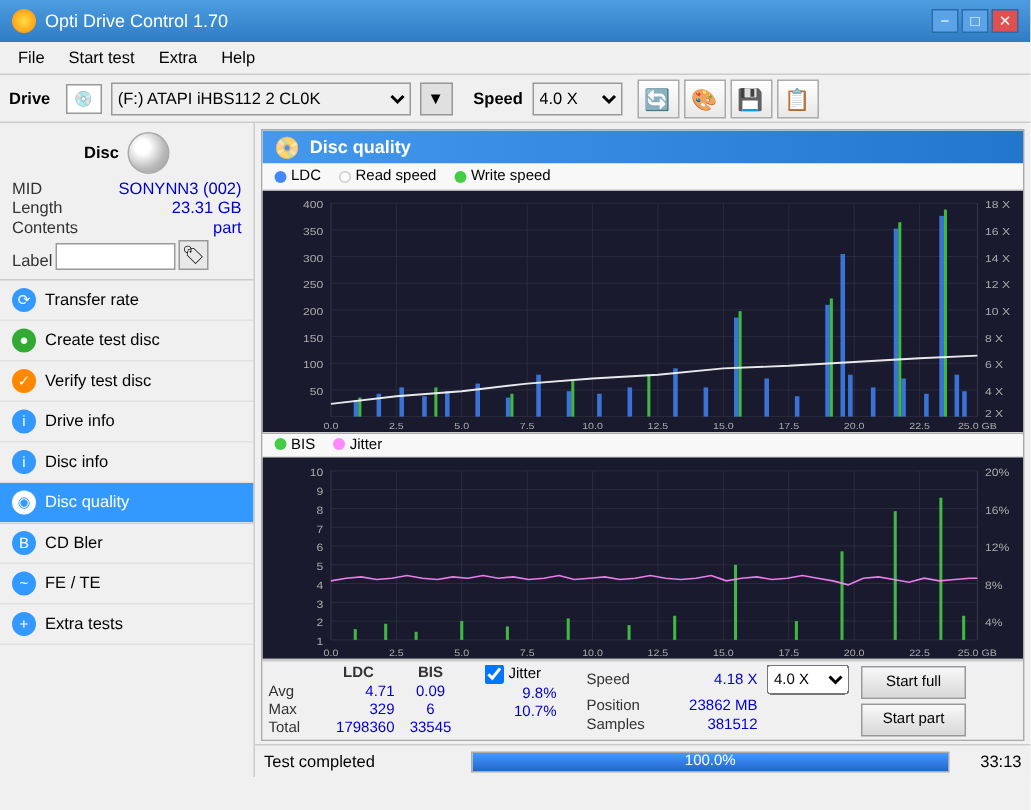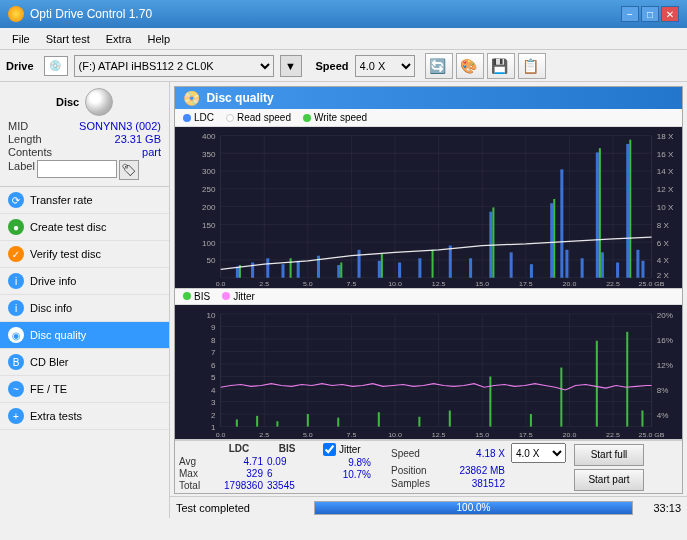--- a/index.html
+++ b/index.html
@@ -163,21 +163,21 @@
     .disc-row {
       display: flex;
       justify-content: space-between;
       margin-bottom: 1px;
       font-size: 11px;
     }
     .disc-row-label { color: #333; }
     .disc-row-value { color: #0000cc; }
     .label-input-row {
       display: flex;
-      align-items: flex-start;
+      align-items: flex-end;
       gap: 2px;
       margin-top: 2px;
     }
     .label-input {
       width: 80px;
       height: 18px;
       border: 1px solid #999;
       font-size: 10px;
     }
     .label-icon-btn {
@@ -323,21 +323,21 @@
       color: #333;
       font-size: 10px;
     }
     .stat-row-data {
       display: flex;
       gap: 4px;
       align-items: center;
     }
     .stat-label { color: #333; width: 32px; }
     .stat-val { color: #0000cc; width: 48px; text-align: right; }
-    .stat-val2 { color: #0000cc; width: 40px; text-align: left; }
+    .stat-val2 { color: #0000cc; width: 40px; text-align: center; }
     .jitter-check {
       display: flex;
       align-items: center;
       gap: 3px;
       font-size: 10px;
     }
     .speed-stats {
       display: flex;
       flex-direction: column;
       gap: 2px;

